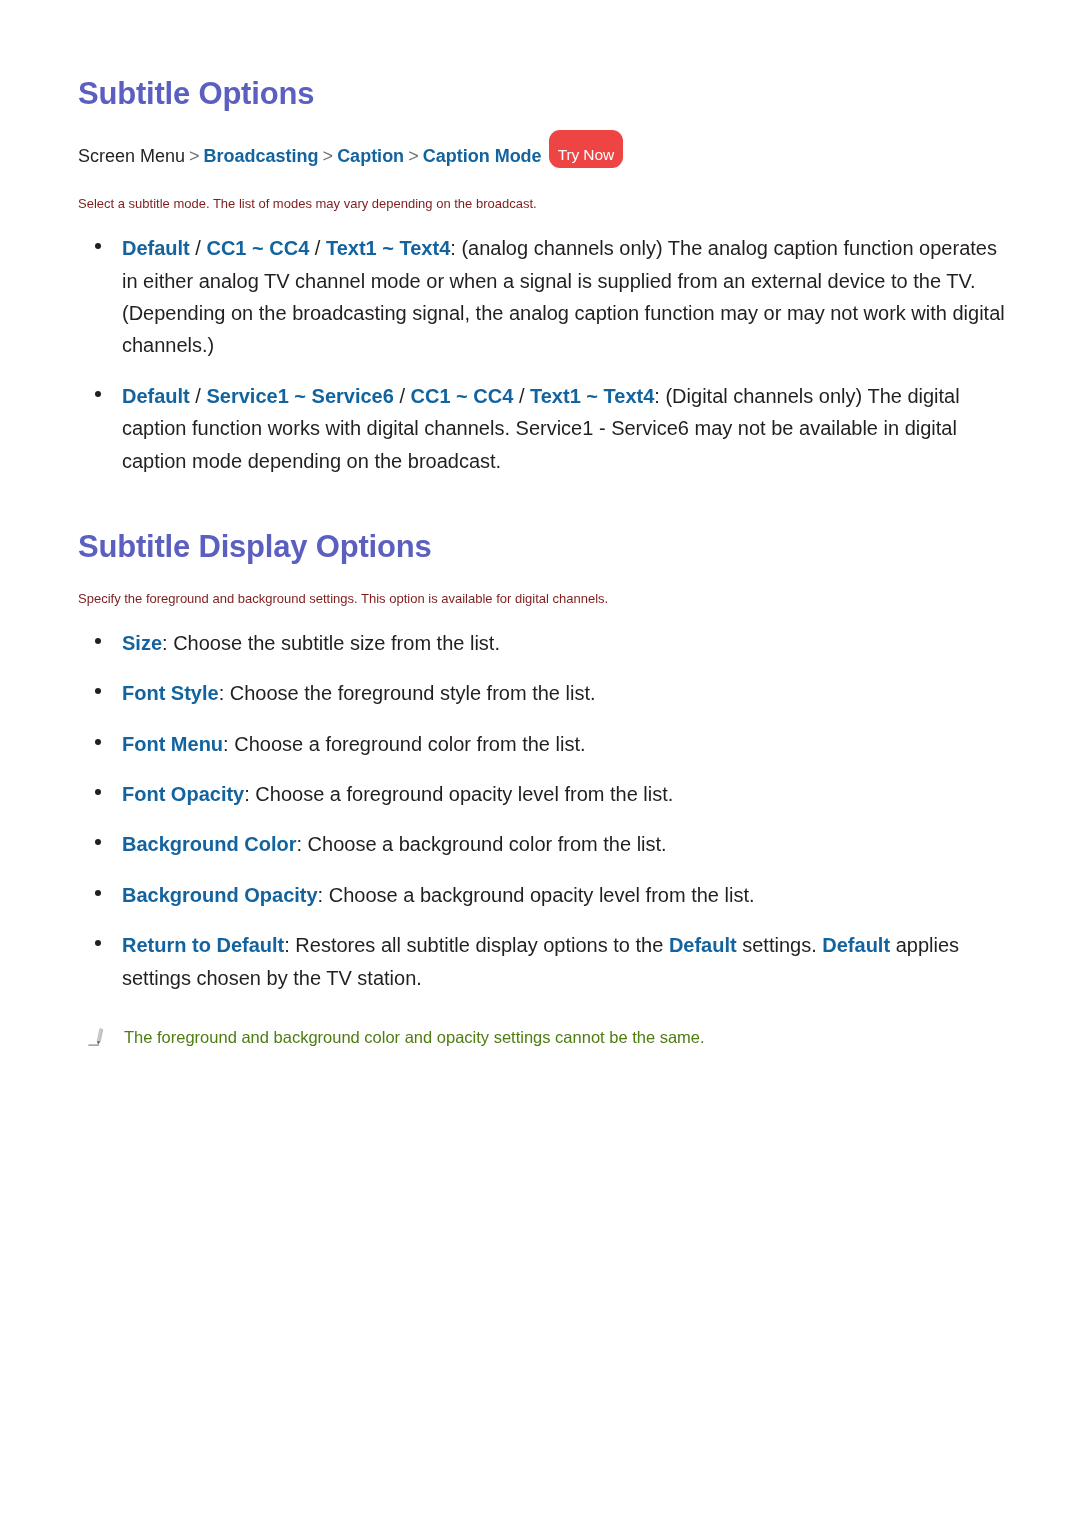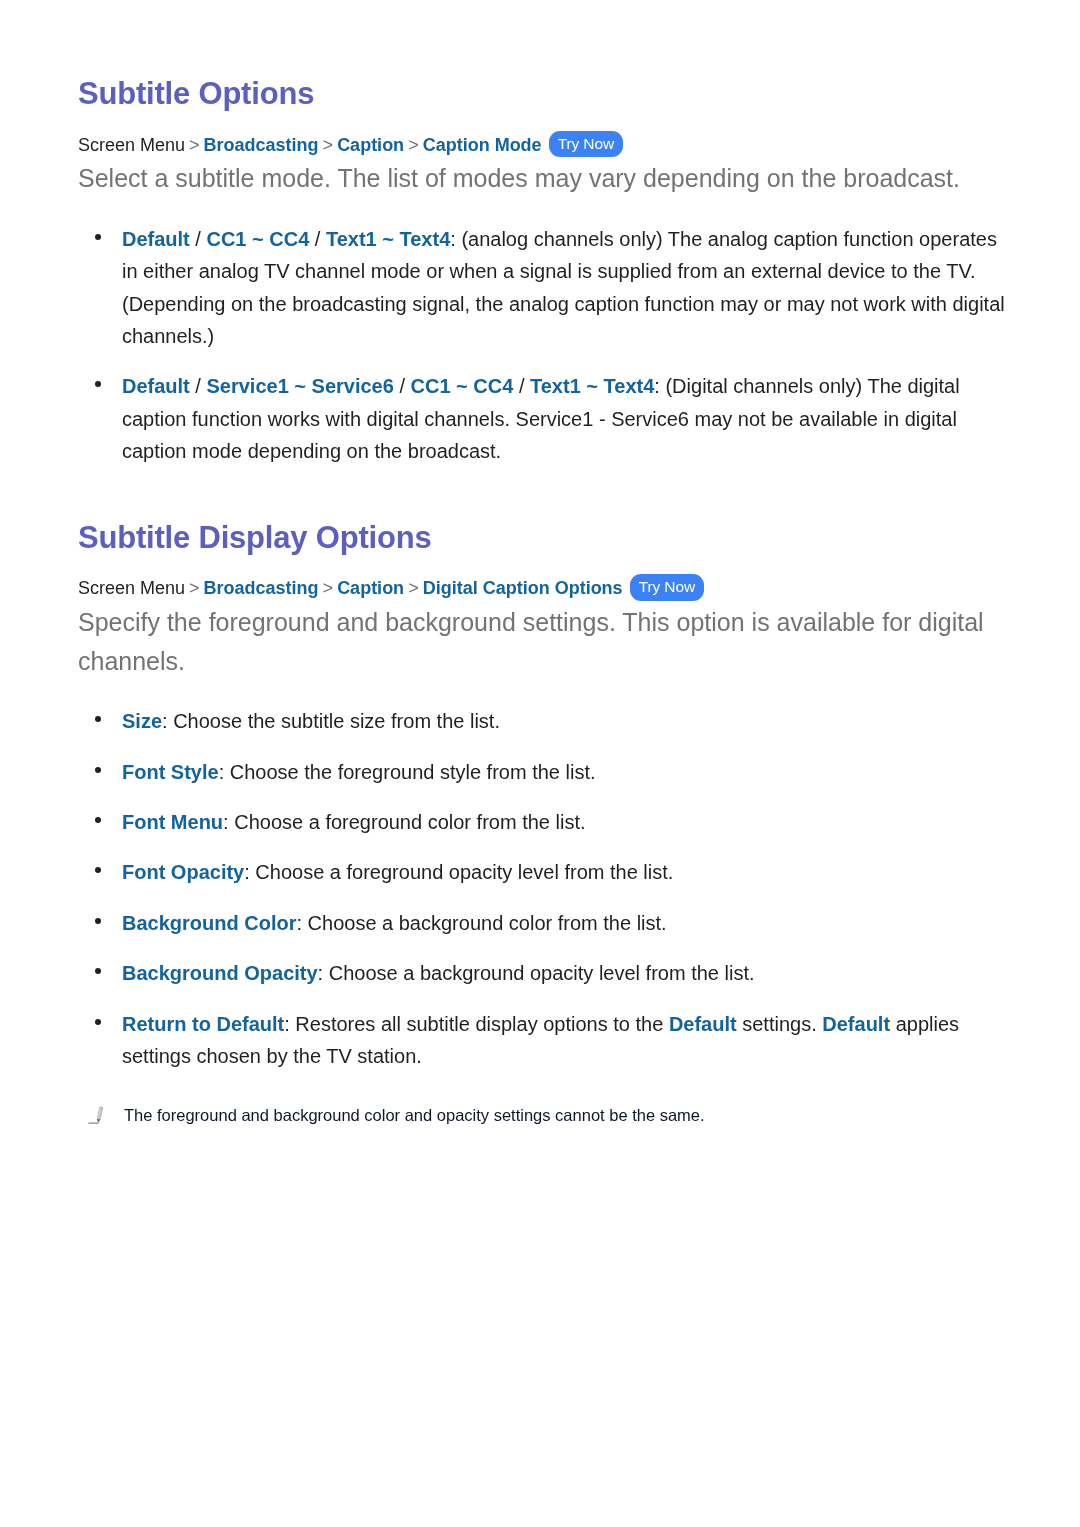--- a/index.html
+++ b/index.html
@@ -45,39 +45,39 @@
   }
   .breadcrumb .crumb-root { color: #231f20; }
   .breadcrumb .crumb-link { color: #13639f; font-weight: bold; }
   .breadcrumb .sep {
     color: #6d6e71;
     padding: 0 4px;
     font-weight: normal;
   }
   .try-now {
     display: inline-block;
-    background: #3b82f6;
+    background: #ef4444;
     color: #ffffff;
     font-size: 15.5px;
     font-weight: normal;
     line-height: 1;
-    padding: 5px 9px 6px 9px;
+    padding: 17px 9px 6px 9px;
     border-radius: 11px;
     margin-left: 7px;
     position: relative;
     top: -2px;
     letter-spacing: -0.1px;
   }
 
   
   .intro {
-    font-size: 25px;
+    font-size: 13px;
     line-height: 1.55;
-    margin-top: 0;
-    color: #737373;
+    margin-top: 24px;
+    color: #7f1d1d;
   }
 
   
   ul.bullets {
     list-style: none;
     margin: 0;
     padding: 0;
   }
   ul.bullets li {
     position: relative;
@@ -105,21 +105,21 @@
   .kw { color: #13639f; font-weight: bold; }
   .slash { color: #231f20; font-weight: normal; }
 
   
   .note {
     position: relative;
     padding-left: 46px;
     margin-top: 31px;
     font-size: 16.5px;
     line-height: 1.5;
-    color: #0f172a;
+    color: #4d7c0f;
   }
   .note .pencil-icon {
     position: absolute;
     left: 8px;
     top: 1px;
     width: 22px;
     height: 22px;
     display: block;
   }
 </style>
@@ -145,23 +145,20 @@
       <li>
         <span class="kw">Default</span><span class="slash"> / </span><span class="kw">Service1 ~ Service6</span><span class="slash"> / </span><span class="kw">CC1 ~ CC4</span><span class="slash"> / </span><span class="kw">Text1 ~ Text4</span><span>: (Digital channels only) The digital caption function works with digital channels. Service1 - Service6 may not be available in digital caption mode depending on the broadcast.</span>
       </li>
     </ul>
   </div>
 
   <div class="section-2">
 
     <h1 class="section-title">Subtitle Display Options</h1>
 
-    <div class="breadcrumb">
-      <span class="crumb-root">Screen Menu</span><span class="sep">&gt;</span><span class="crumb-link">Broadcasting</span><span class="sep">&gt;</span><span class="crumb-link">Caption</span><span class="sep">&gt;</span><span class="crumb-link">Digital Caption Options</span><span class="try-now">Try Now</span>
-    </div>
 
     <p class="intro">Specify the foreground and background settings. This option is available for digital channels.</p>
 
     <ul class="bullets sec2-list">
       <li>
         <span class="kw">Size</span><span>: Choose the subtitle size from the list.</span>
       </li>
       <li>
         <span class="kw">Font Style</span><span>: Choose the foreground style from the list.</span>
       </li>

